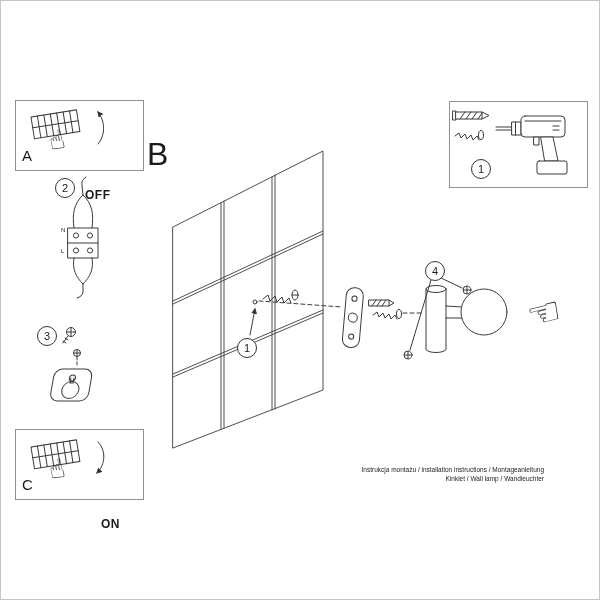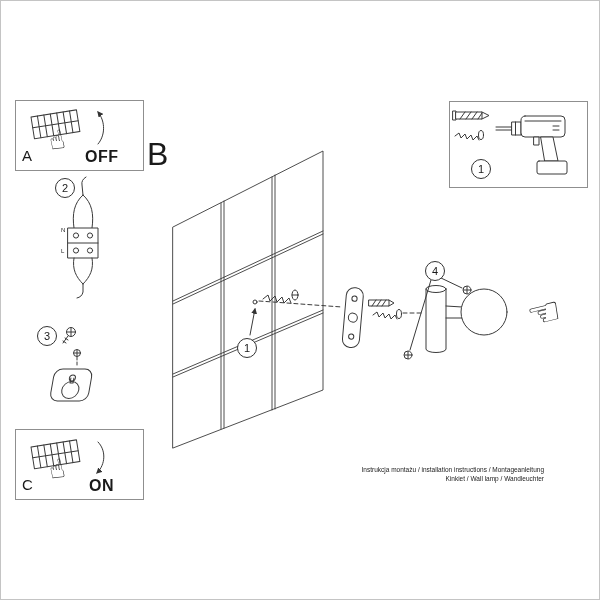--- a/index.html
+++ b/index.html
@@ -9,23 +9,23 @@
     font-family:"Liberation Sans",sans-serif;color:#1a1a1a;
   }
   .art{position:absolute;left:0;top:0;}
   .box{position:absolute;border:1px solid #8f8f8f;background:transparent;}
   .box-a{left:14px;top:99px;width:127px;height:69px;}
   .box-c{left:14px;top:428px;width:127px;height:69px;}
   .box-tools{left:448px;top:100px;width:137px;height:85px;}
   .label{position:absolute;font-size:15px;}
   .label-a{left:21px;top:146px;}
   .label-c{left:21px;top:475px;}
-  .state{position:absolute;font-size:16px;font-weight:bold;letter-spacing:.5px;}
+  .state{position:absolute;font-size:12px;font-weight:bold;letter-spacing:.5px;margin-top:40px;}
   .state-off{left:84px;top:147px;}
-  .state-on{left:88px;top:476px;}
+  .state-on{left:100px;top:476px;}
   .label-b{position:absolute;left:146px;top:135px;font-size:32px;font-weight:400;}
   .badge{
     position:absolute;width:18px;height:18px;border:1px solid #333;border-radius:50%;
     background:#fff;display:flex;align-items:center;justify-content:center;
     font-size:11px;line-height:1;
   }
   .badge-2{left:54px;top:177px;}
   .badge-3{left:36px;top:325px;}
   .badge-tools{left:470px;top:158px;}
   .badge-wall{left:236px;top:337px;}

